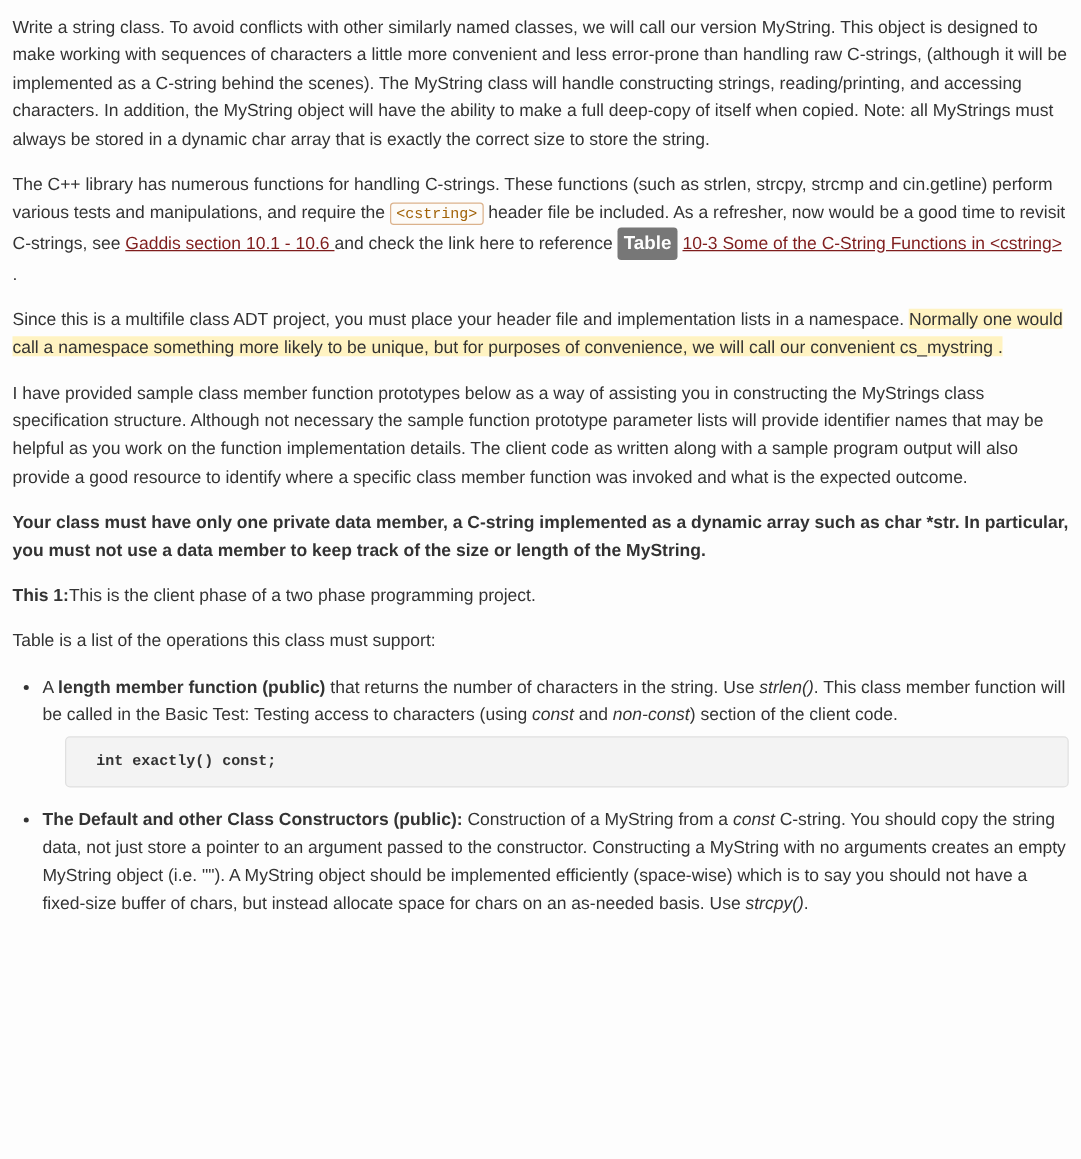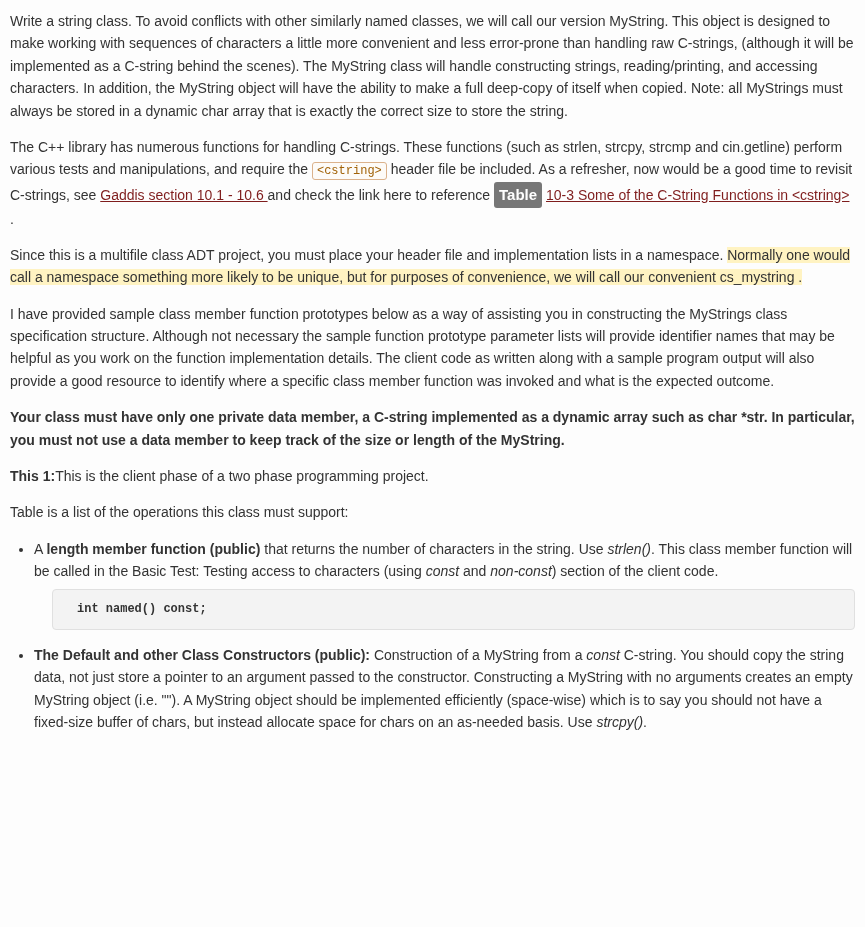--- a/index.html
+++ b/index.html
@@ -91,18 +91,18 @@
 
 <p>
   <span class="bold">This 1:</span><span>This is the client phase of a two phase programming project.</span>
 </p>
 
 <p>Table is a list of the operations this class must support:</p>
 
 <ul>
   <li>
     <span>A </span><span class="bold">length member function (public)</span><span> that returns the number of characters in the string. Use </span><span class="italic">strlen()</span><span>. This class member function will be called in the Basic Test: Testing access to characters (using </span><span class="italic">const</span><span> and </span><span class="italic">non-const</span><span>)  section of the client code.</span>
-    <div class="codeblock">int named() const;</div>
+    <div class="codeblock">int exactly() const;</div>
   </li>
   <li>
     <span class="bold">The Default and other Class Constructors (public): </span><span>Construction of a MyString from a </span><span class="italic">const</span><span> C-string. You should copy the string data, not just store a pointer to an argument passed to the constructor. Constructing a MyString with no arguments creates an empty MyString object (i.e. ""). A MyString object should be implemented efficiently (space-wise) which is to say you should not have a fixed-size buffer of chars, but instead allocate space for chars on an as-needed basis. Use </span><span class="italic">strcpy()</span><span>.</span>
   </li>
 </ul>
 
 </body></html>

